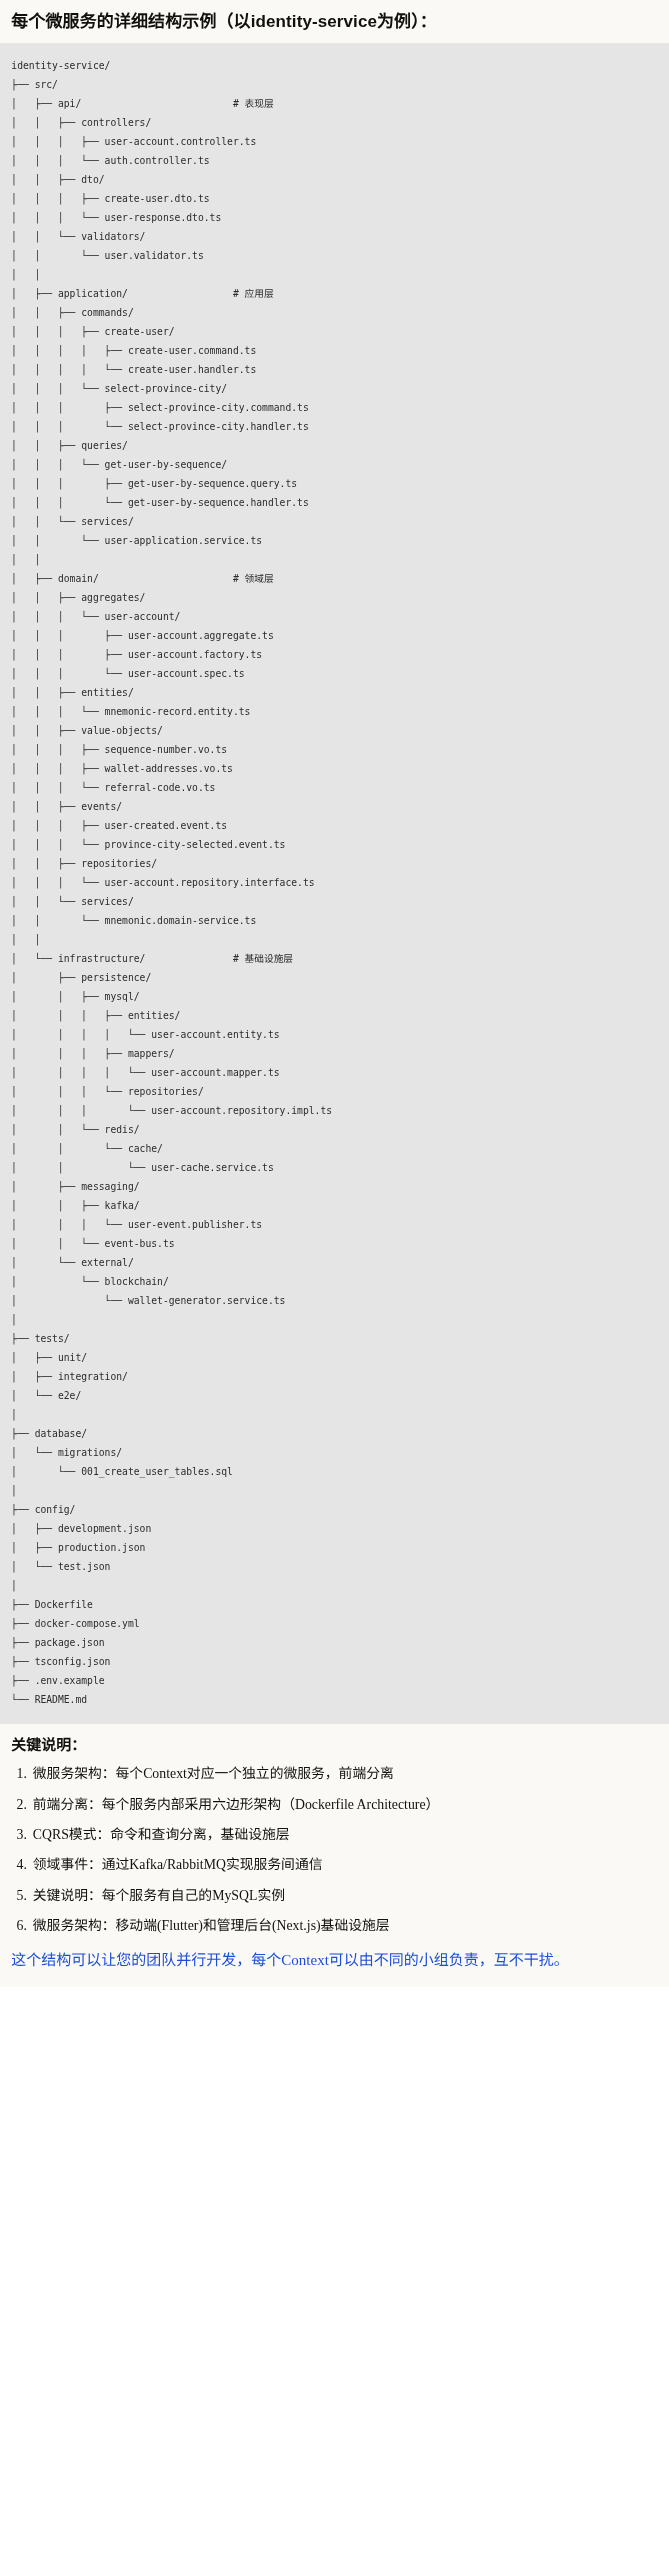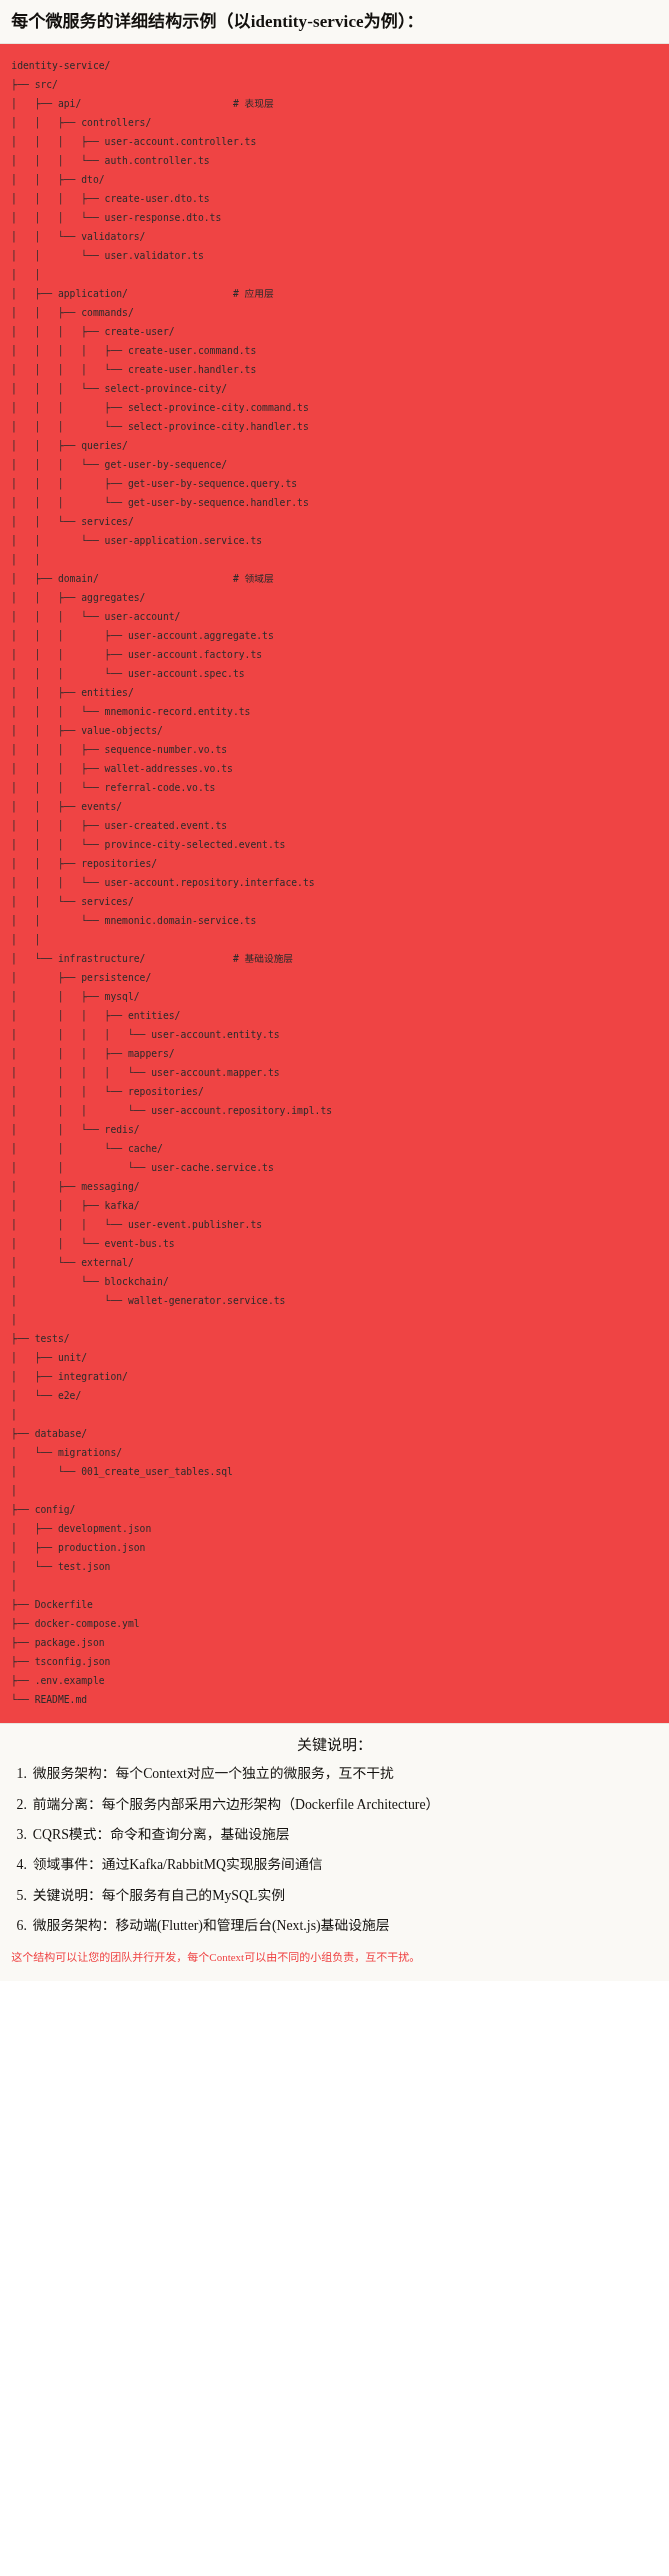--- a/index.html
+++ b/index.html
@@ -21,31 +21,31 @@
   }
 
   
   .heading-band {
     background: #faf9f5;
     padding: 11.3px 11.3px 10px 11.3px;
     border-bottom: 0.6px solid #e8e6df;
   }
   .doc-title {
     margin: 0;
-    font-family: Liberation Serif, serif;
+    font-family: Liberation Sans, sans-serif;
     font-weight: bold;
     font-size: 17px;
     line-height: 1.25;
     letter-spacing: 0.1px;
     color: #13110e;
   }
 
   
   .tree-block {
-    background: #ef4444;
+    background: #e5e5e5;
     padding: 12.5px 11.3px 13.8px 11.3px;
     border-bottom: 0.6px solid #e8e6df;
   }
   pre.tree {
     margin: 0;
     font-family: "DejaVu Sans Mono", monospace;
     font-size: 9.7px;
     line-height: 19px;
     color: #2b2b2b;
     white-space: pre;
@@ -54,25 +54,24 @@
   }
 
   
   .notes {
     background: #faf9f5;
     padding: 12.5px 11.3px 16.3px 11.3px;
   }
   .notes-title {
     margin: 0 0 10px 0;
     font-family: "Liberation Serif", serif;
-    font-weight: normal;
+    font-weight: bold;
     font-size: 15px;
     line-height: 1.25;
     color: #13110e;
-    text-align: center;
   }
   ol.notes-list {
     margin: 0 0 11.3px 0;
     padding: 0 0 0 19px;
     list-style: decimal;
     font-family: "Liberation Serif", serif;
     font-size: 13.8px;
     line-height: 1.3;
     color: #13110e;
   }
@@ -88,23 +87,23 @@
   }
   .note-sep {
     font-weight: normal;
   }
   .note-desc {
     font-weight: normal;
   }
   .closing {
     margin: 15px 0 0 0;
     font-family: "Liberation Serif", serif;
-    font-size: 11px;
+    font-size: 15px;
     line-height: 1.35;
-    color: #ef4444;
+    color: #1d4ed8;
   }
 </style>
 </head>
 <body>
 
 <div class="page">
 
   <div class="heading-band">
     <h1 class="doc-title">每个微服务的详细结构示例（以identity-service为例）：</h1>
   </div>
@@ -196,21 +195,21 @@
 ├── package.json
 ├── tsconfig.json
 ├── .env.example
 └── README.md</pre>
   </div>
 
   <div class="notes">
     <h2 class="notes-title">关键说明：</h2>
 
     <ol class="notes-list">
-        <li><span class="note-term">微服务架构</span><span class="note-sep">：</span><span class="note-desc">每个Context对应一个独立的微服务，互不干扰</span></li>
+        <li><span class="note-term">微服务架构</span><span class="note-sep">：</span><span class="note-desc">每个Context对应一个独立的微服务，前端分离</span></li>
         <li><span class="note-term">前端分离</span><span class="note-sep">：</span><span class="note-desc">每个服务内部采用六边形架构（Dockerfile Architecture）</span></li>
         <li><span class="note-term">CQRS模式</span><span class="note-sep">：</span><span class="note-desc">命令和查询分离，基础设施层</span></li>
         <li><span class="note-term">领域事件</span><span class="note-sep">：</span><span class="note-desc">通过Kafka/RabbitMQ实现服务间通信</span></li>
         <li><span class="note-term">关键说明</span><span class="note-sep">：</span><span class="note-desc">每个服务有自己的MySQL实例</span></li>
         <li><span class="note-term">微服务架构</span><span class="note-sep">：</span><span class="note-desc">移动端(Flutter)和管理后台(Next.js)基础设施层</span></li>
       </ol>
 
     <p class="closing">这个结构可以让您的团队并行开发，每个Context可以由不同的小组负责，互不干扰。</p>
   </div>
 

